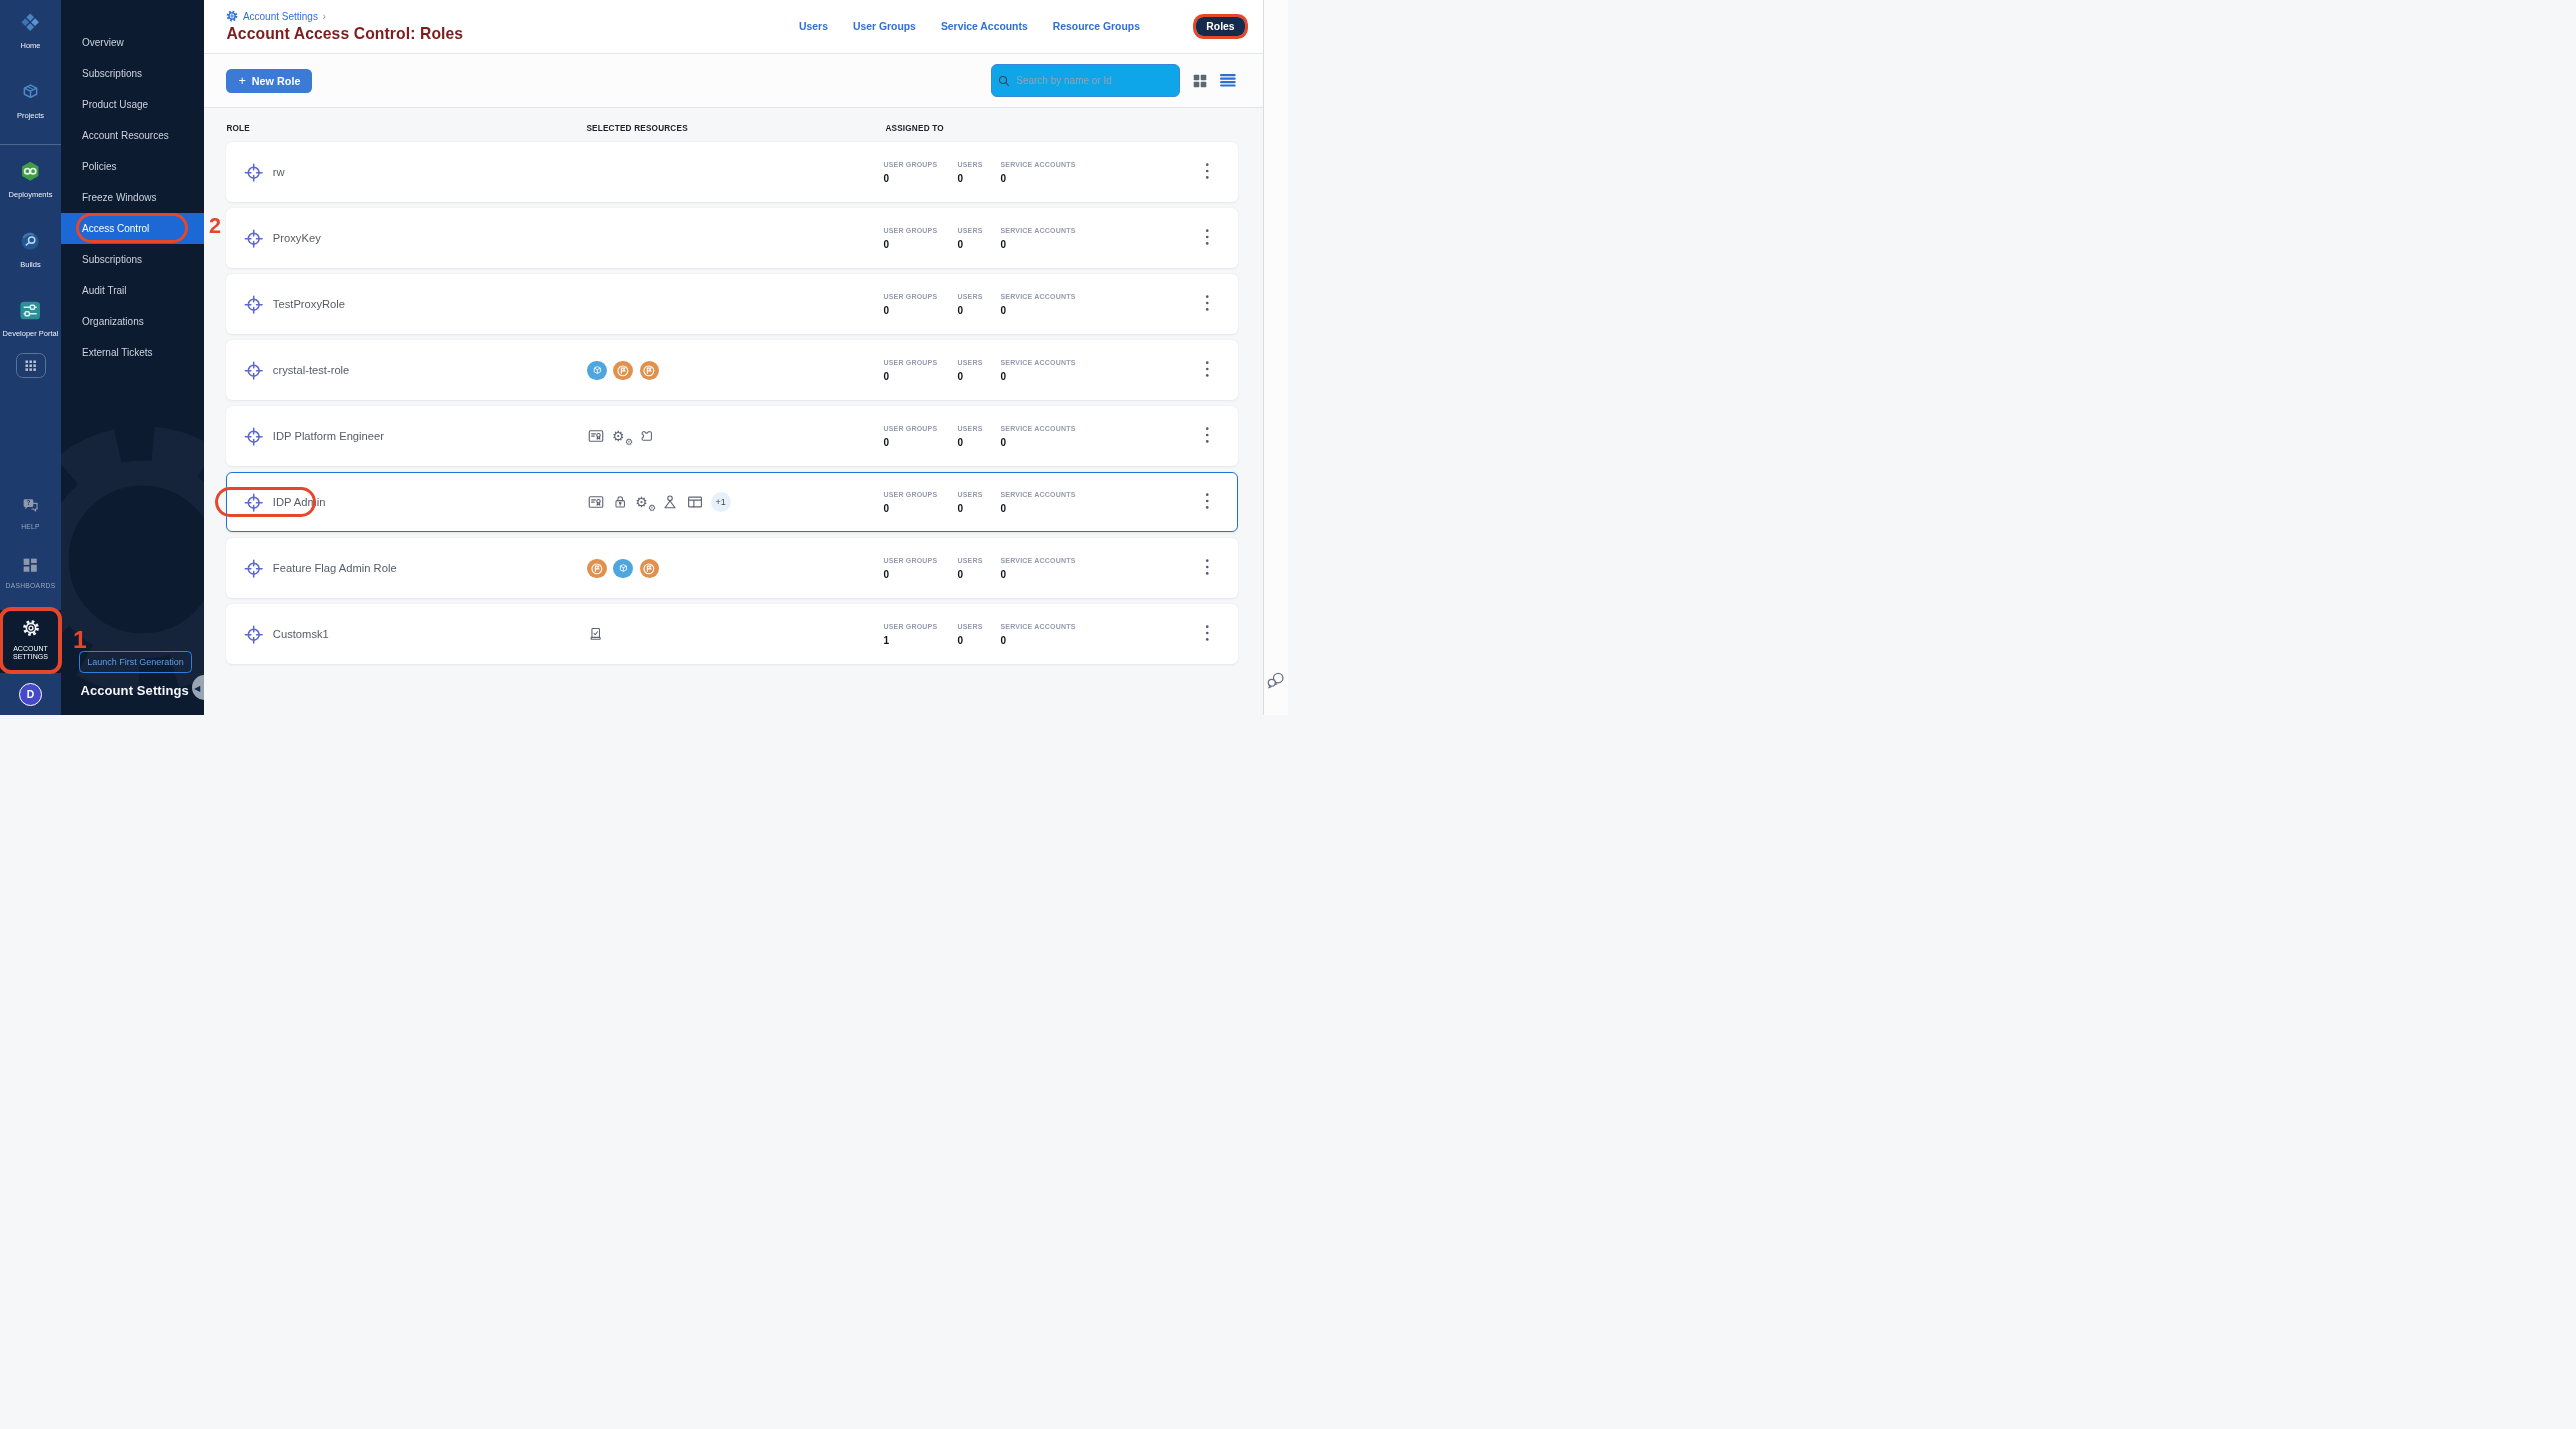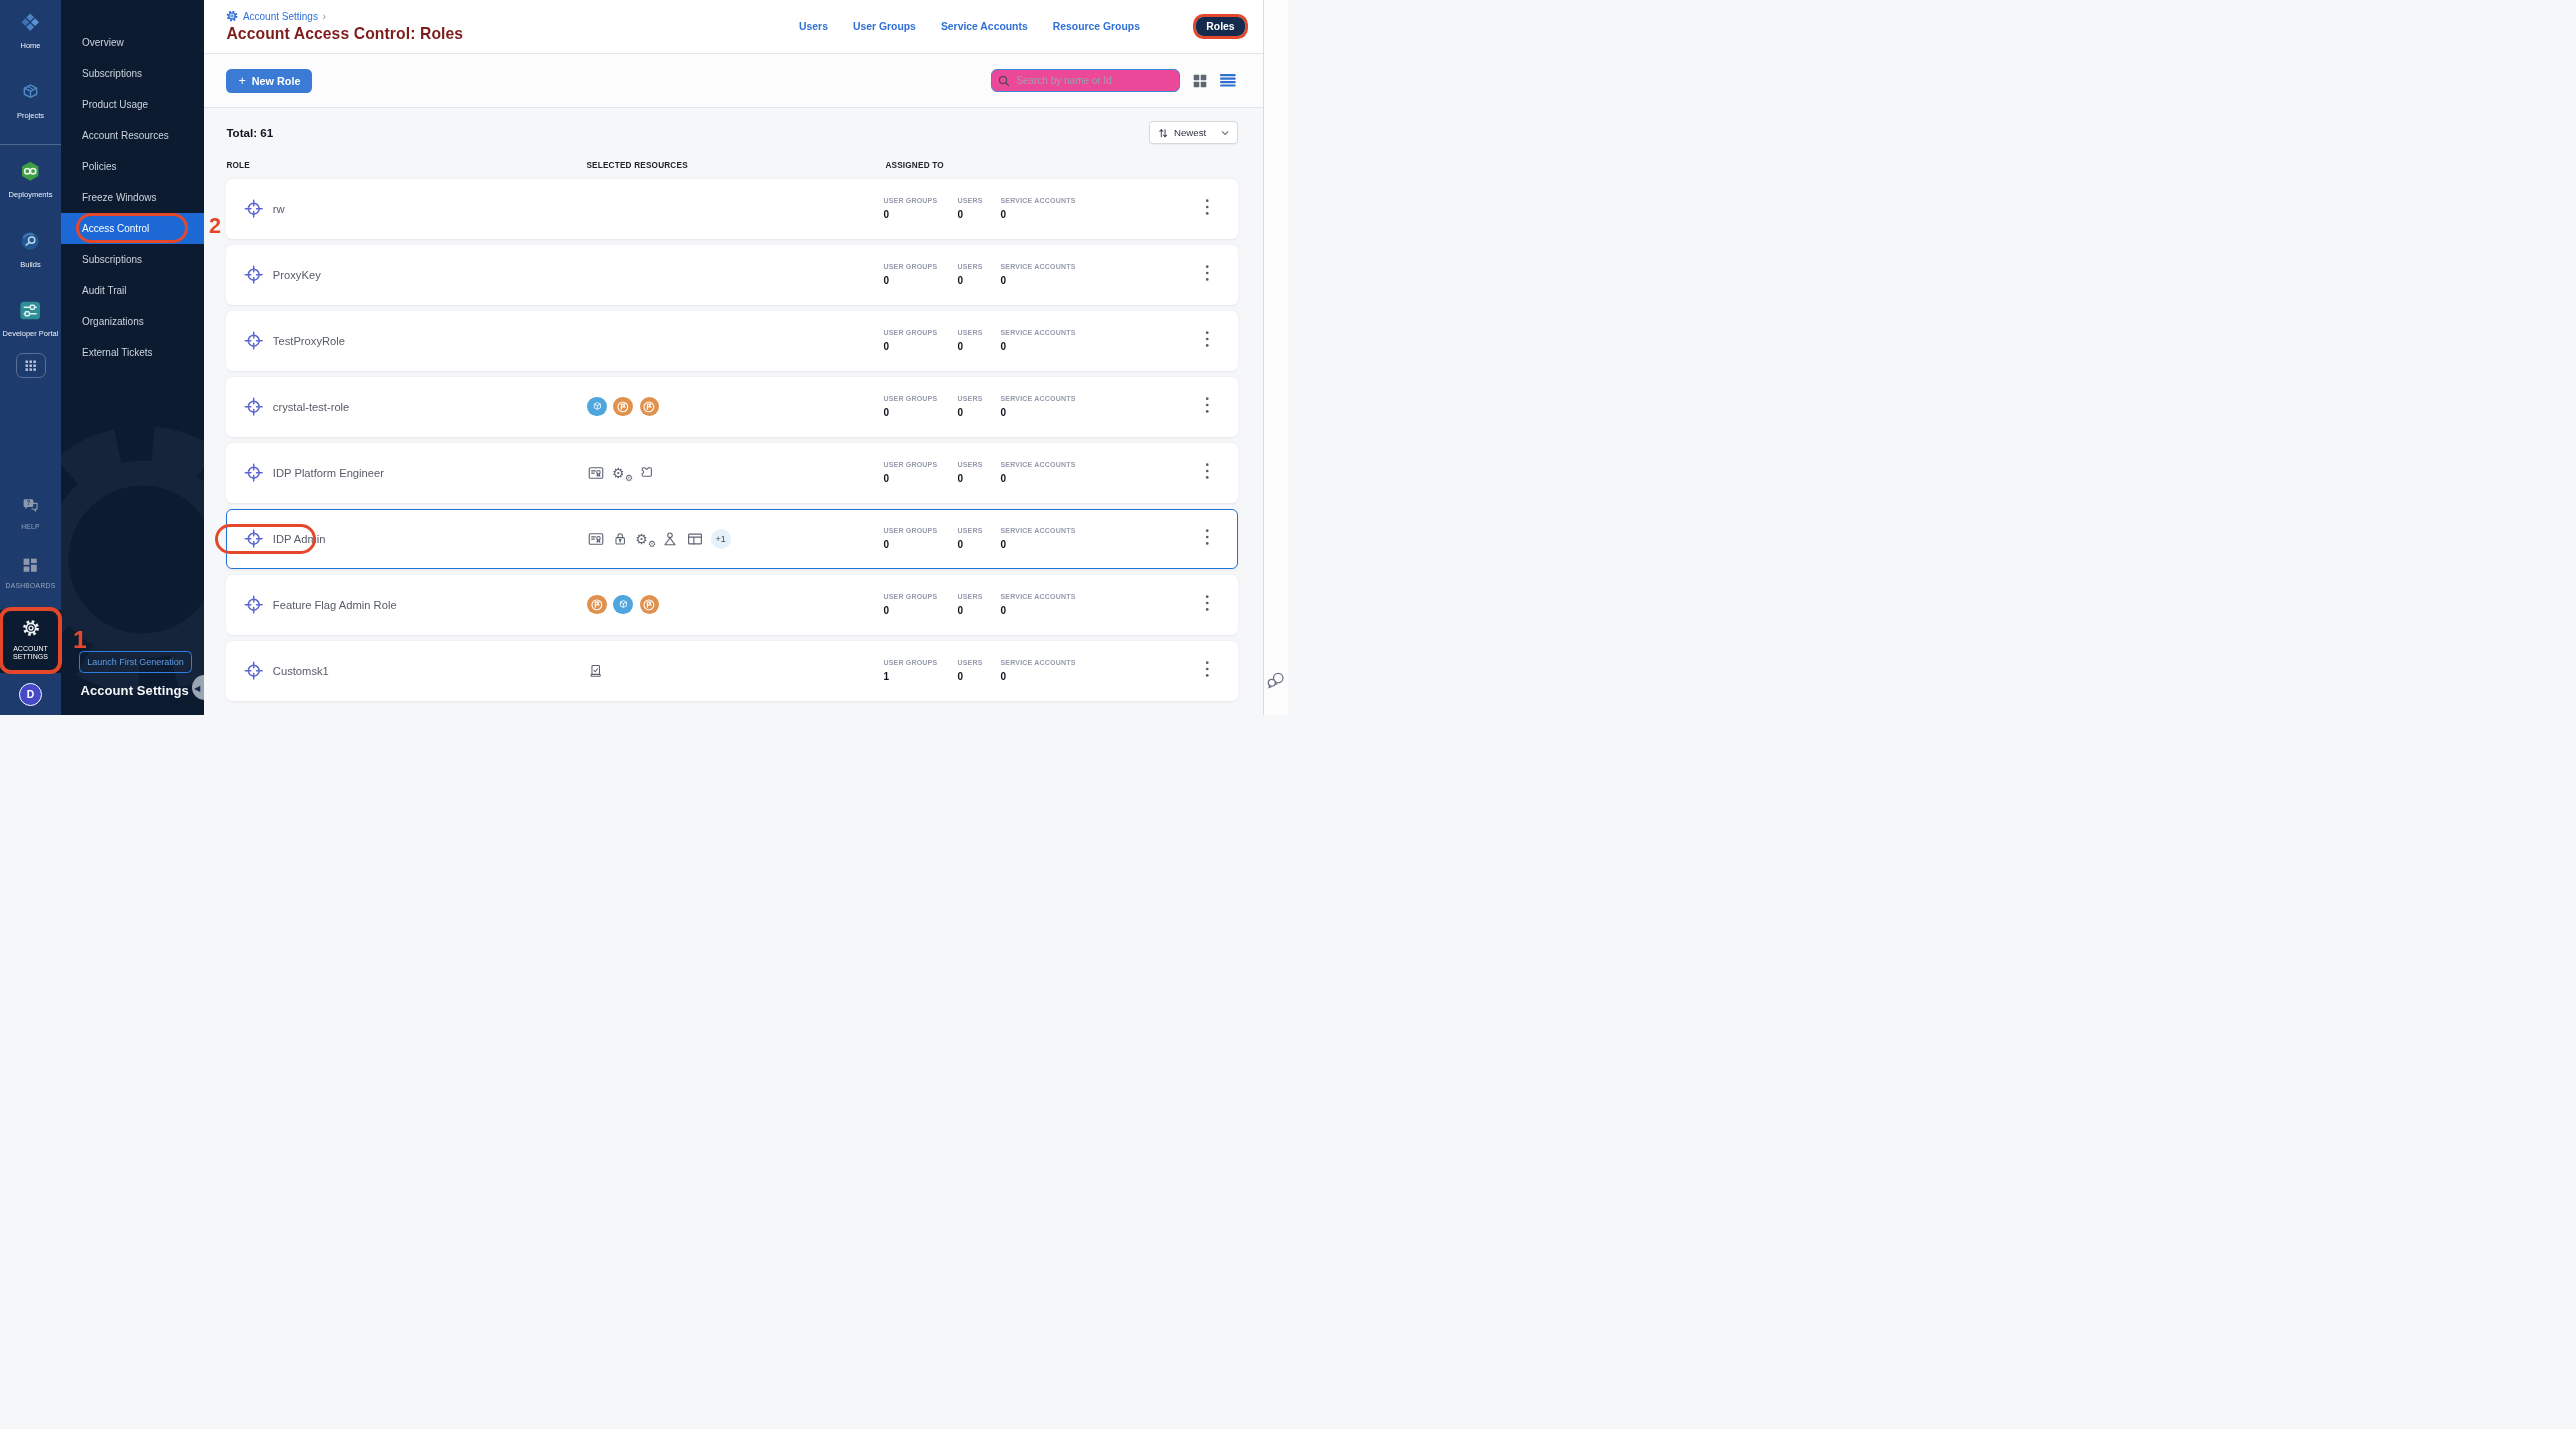--- a/index.html
+++ b/index.html
@@ -60,21 +60,21 @@
   .pill { background:#152a4d; color:#fff; border-radius:7.5px; padding:3.7px 10.4px;
     font-size:10.4px; font-weight:700; cursor:pointer; }
 
   .toolbar { height:54px; background:#fcfcfd; border-bottom:0.7px solid #e2e5ea;
     display:flex; align-items:center; padding:0 27px 0 22.4px; }
   .btn-primary { background:#3b7ad5; color:#fff; border:none; border-radius:5.2px; height:24px;
     padding:0 12px; font-size:10.8px; font-weight:700; display:flex; align-items:center; gap:6px;
     cursor:pointer; font-family:"Liberation Sans",sans-serif; }
   .btn-primary .plus { font-size:12.7px; font-weight:400; }
   .tb-right { margin-left:auto; display:flex; align-items:center; gap:13.4px; }
-  .search { width:189px; height:23px; background:#ec4899; border:1.5px solid #3c86d8; border-radius:6px;
+  .search { width:189px; height:33px; background:#0ea5e9; border:1.5px solid #3c86d8; border-radius:6px;
     display:flex; align-items:center; padding:0 6.7px; gap:6px; }
   .search input { border:none; outline:none; background:transparent; flex:1; font-size:10px;
     color:#2b2f38; font-family:"Liberation Sans",sans-serif; }
   .search input::placeholder { color:#9aa1ad; }
   .icon-btn { background:none; border:none; cursor:pointer; display:flex; align-items:center; }
 
   .content { padding:0 25px 0 22.4px; }
   .total-row { margin-top:13.4px; display:flex; align-items:center; justify-content:space-between; }
   .total { font-size:11.6px; font-weight:800; color:#101320; }
   .sort-dd { width:89px; height:23px; background:#fff; border:0.7px solid #d4d8df; border-radius:3.7px;
@@ -334,38 +334,20 @@
             <rect y="0" width="20" height="2.8" rx="1.3"></rect>
               <rect y="4.4" width="20" height="2.8" rx="1.3"></rect>
             <rect y="8.8" width="20" height="2.8" rx="1.3"></rect>
               <rect y="13.2" width="20" height="2.8" rx="1.3"></rect>
           </svg>
         </button>
       </div>
     </div>
 
     <div class="content">
-      <div class="total-row">
-        <div class="total">
-          <span>Total:</span> <span>61</span>
-        </div>
-        <div class="sort-dd">
-          <span style="display:flex">
-            <svg width="10.4" height="10.4" viewBox="0 0 14 14" fill="none" stroke="#454b57" stroke-width="1.4" stroke-linecap="round">
-              <path d="M4.5 2.2v9.6M4.5 2.2 2.3 4.4M4.5 2.2l2.2 2.2M9.5 11.8V2.2M9.5 11.8 7.3 9.6M9.5 11.8l2.2-2.2"></path>
-            </svg>
-          </span>
-          <span class="lbl">Newest</span>
-          <span style="display:flex">
-            <svg width="8.2" height="6" viewBox="0 0 12 8" fill="none" stroke="#6b7280" stroke-width="1.6">
-                <path d="M1.5 1.5 6 6l4.5-4.5"></path>
-              </svg>
-          </span>
-        </div>
-      </div>
 
       <div class="col-heads">
         <span class="col-head">ROLE</span>
         <span class="col-head">SELECTED RESOURCES</span>
         <span class="col-head">ASSIGNED TO</span>
         <span></span>
       </div>
 
       <div class="rows" id="rows">
           <div class="row-card">

